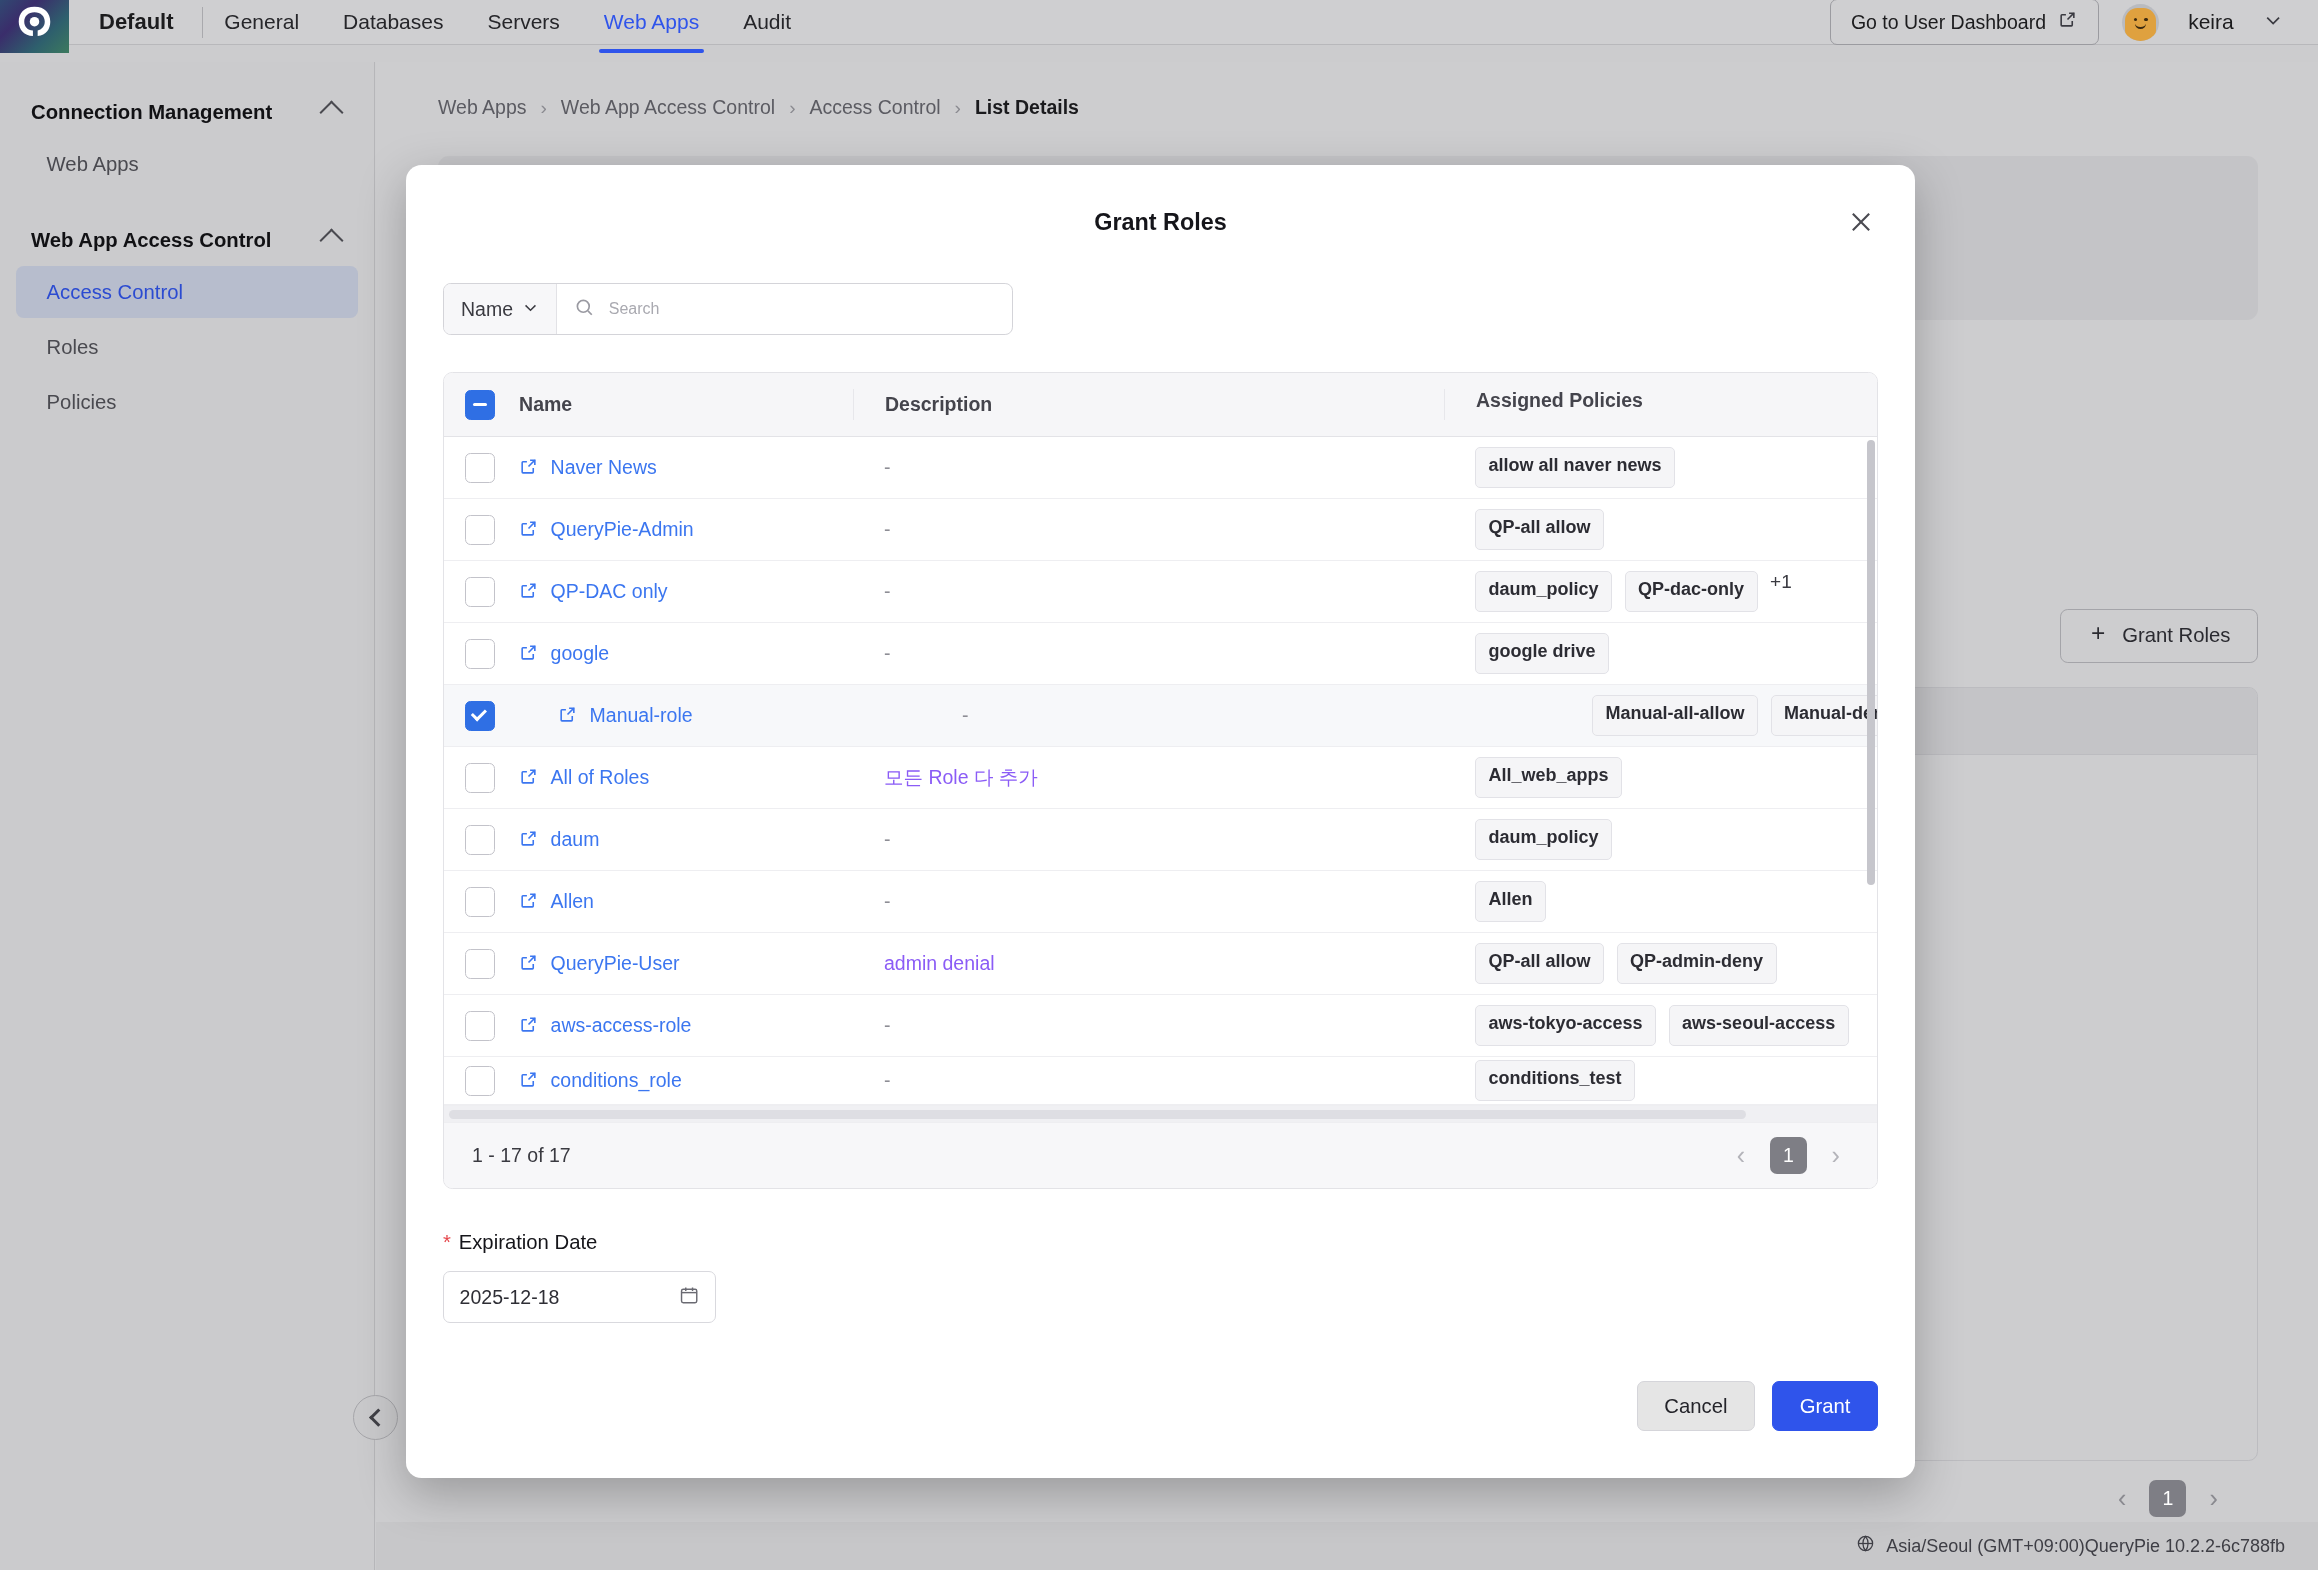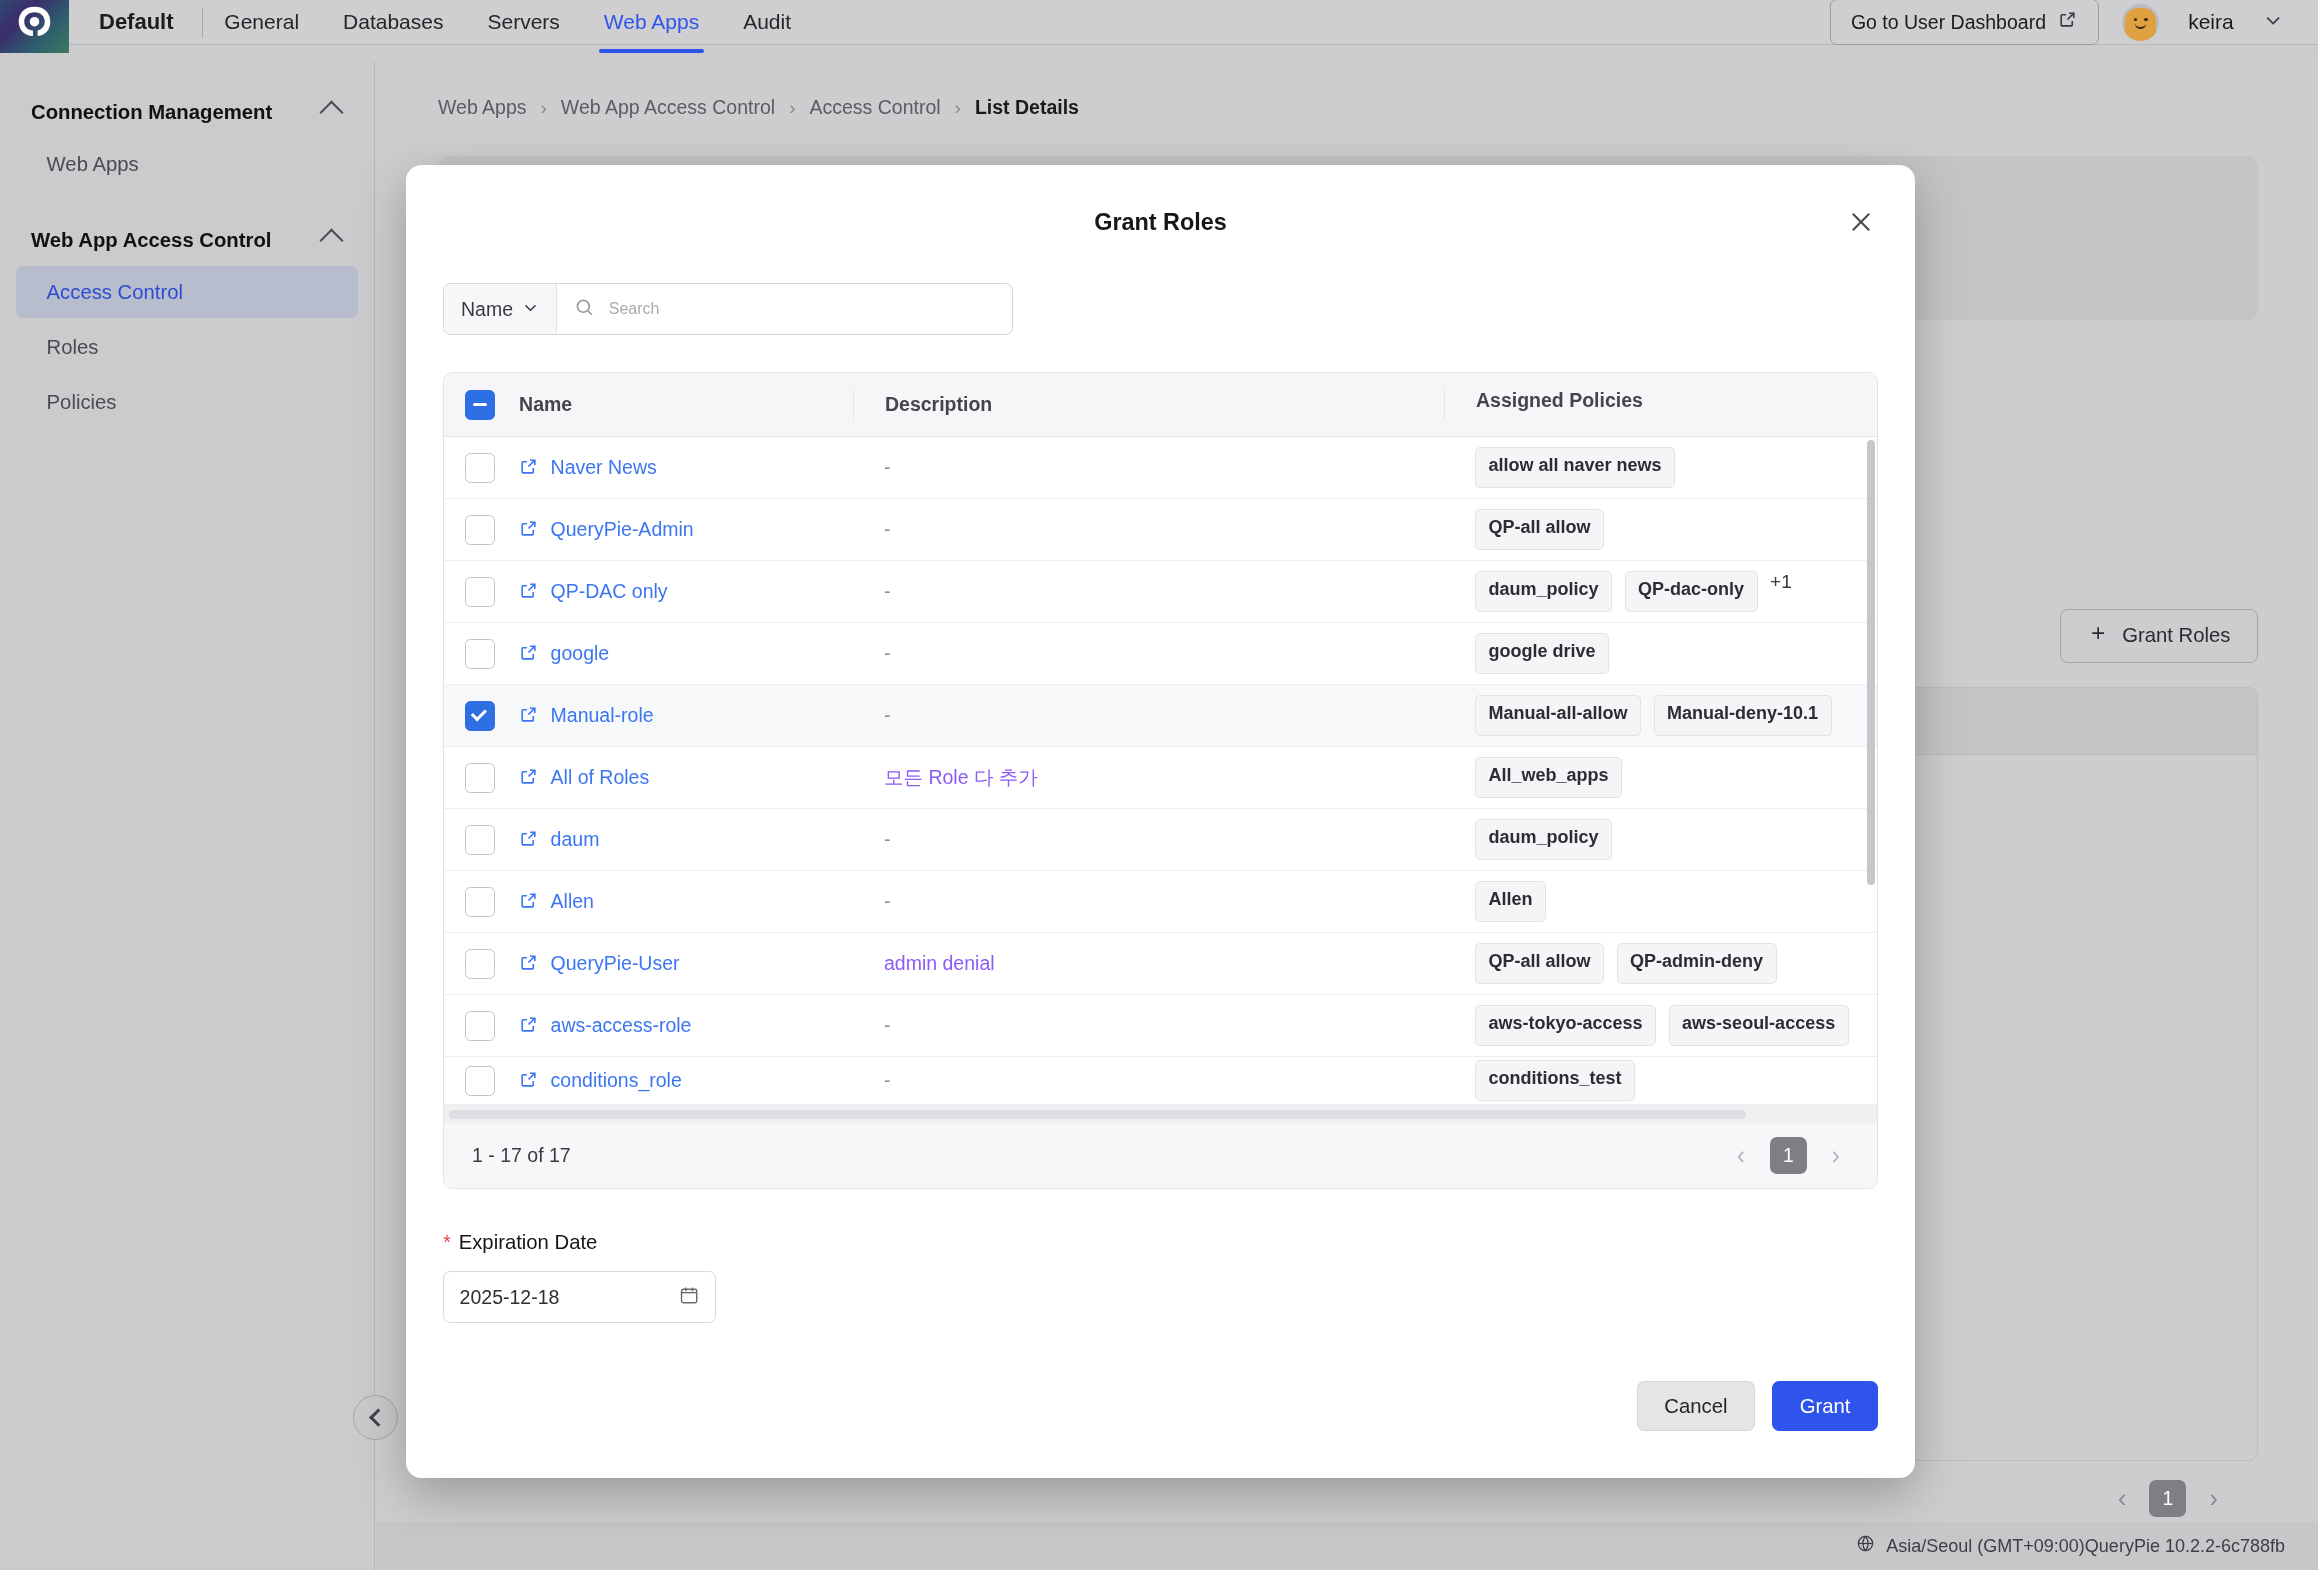--- a/index.html
+++ b/index.html
@@ -194,21 +194,21 @@
     border: 0.8px solid #e3e3e7; border-radius: 9.4px; overflow: hidden;
     position: relative;
   }
   .trow {
     display: flex; align-items: center; height: 62px;
     border-bottom: 0.8px solid #eeeef1; background: #fff;
   }
   .trow.head {
     background: #f6f6f8; height: 64px; border-bottom: 0.8px solid #e3e3e7;
   }
-  .trow.selected { background: #f7f8fa; }
+  .trow.selected { background: #f7f8fa; gap: 39px; }
   .trow:last-child { border-bottom: none; }
   .c-check { width: 72px; display:flex; align-items:center; justify-content:center; flex:none; }
   .c-name  { width: 337px; display:flex; align-items:center; gap: 12.5px; flex:none; padding-left: 3.1px;}
   .c-desc  { width: 591px; flex:none; border-left: 0.8px solid #e7e7eb; height: 33px;
              display:flex; align-items:center; padding-left: 31px; }
   .trow.head .c-desc, .trow.head .c-pol { height: 31px; }
   .c-pol   { flex: 1; border-left: 0.8px solid #e7e7eb; height: 41px;
              display:flex; gap: 12.5px; padding-left: 31px; overflow: hidden; }
   .trow:not(.head) .c-desc, .trow:not(.head) .c-pol { border-left: none; }
   .hdr-txt { font-size: 19.5px; font-weight: bold; color: #44444c; }

